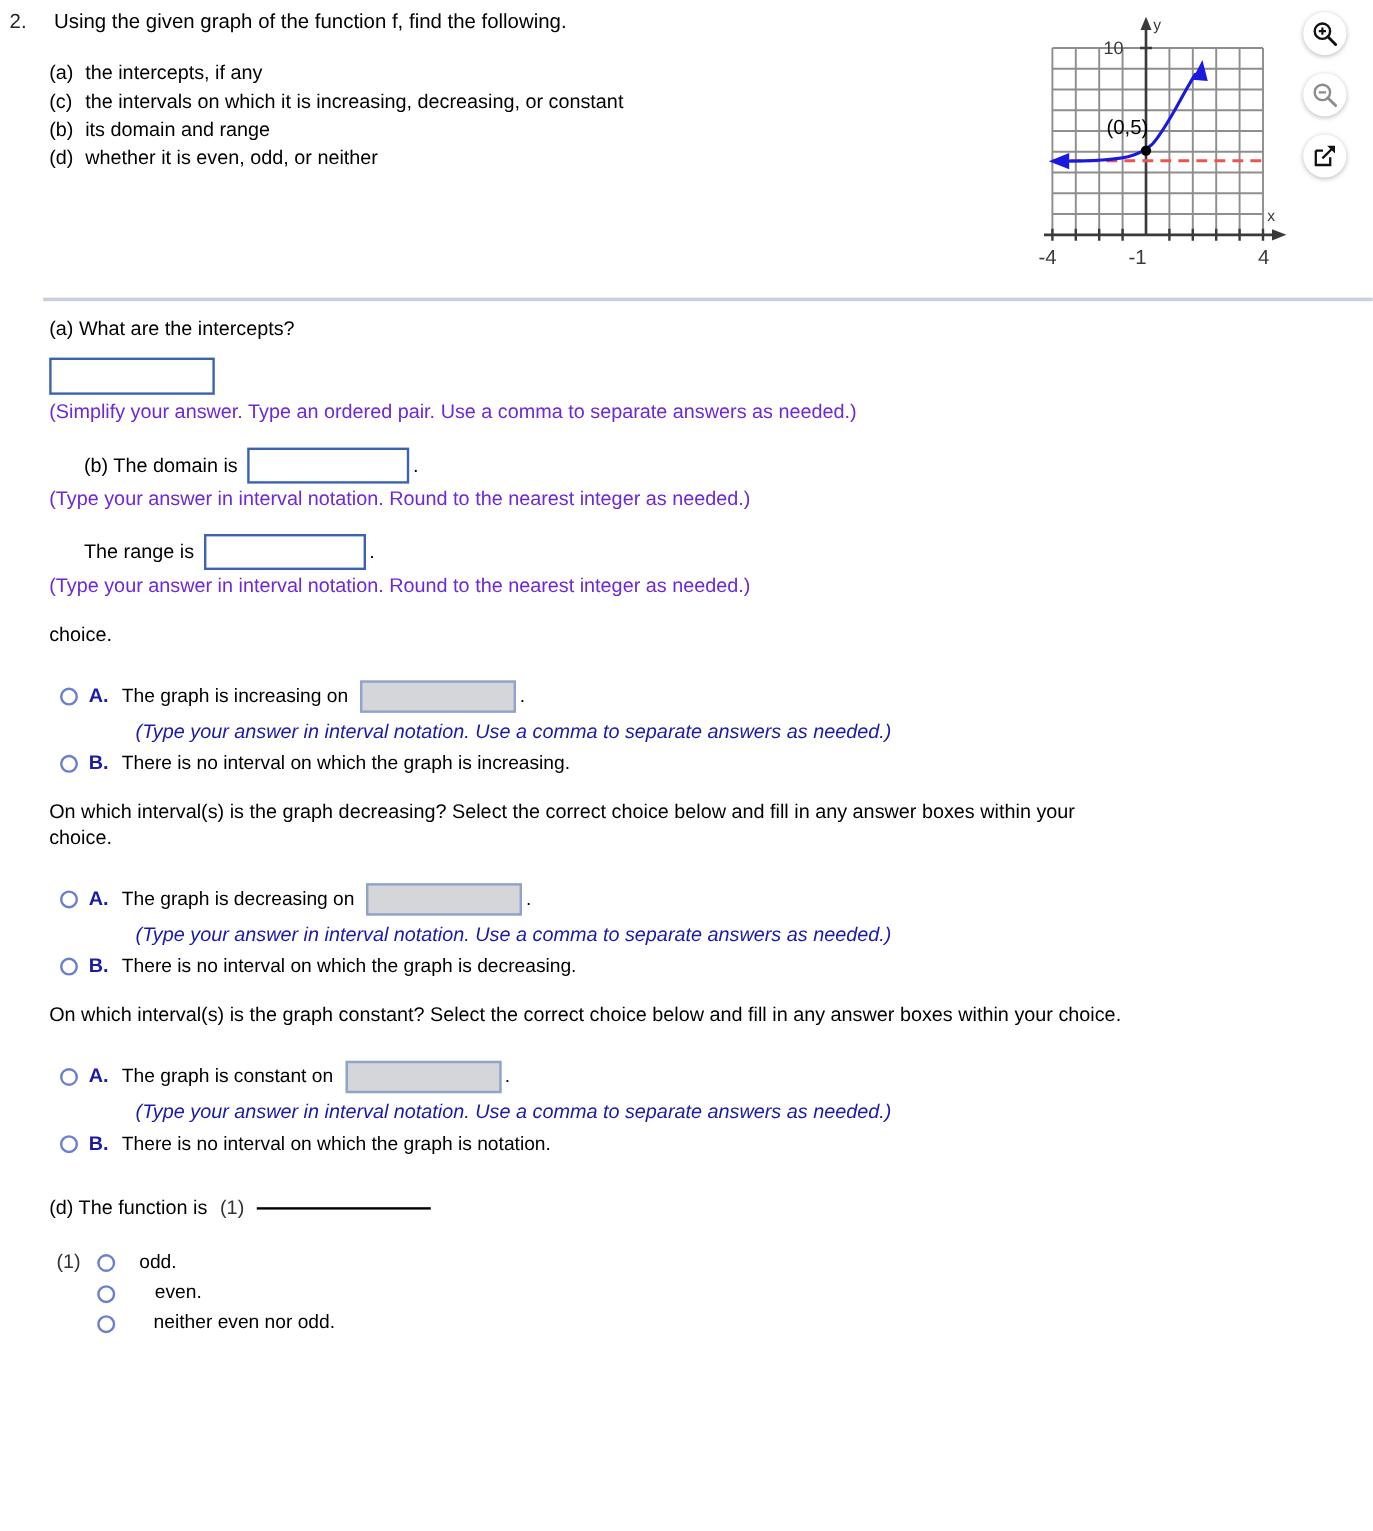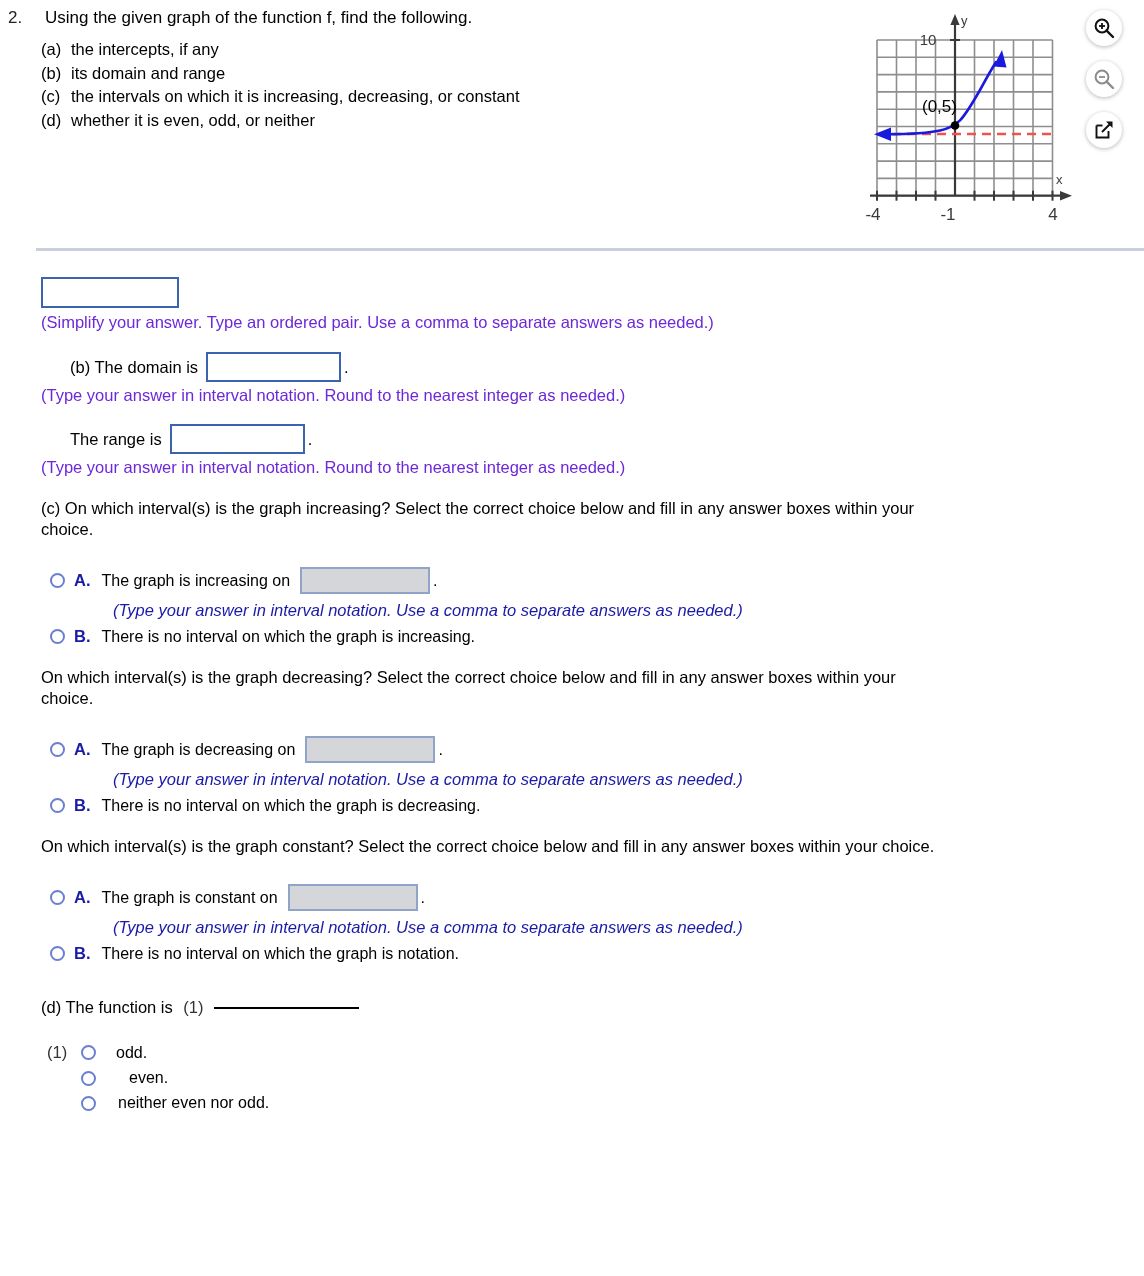--- a/index.html
+++ b/index.html
@@ -25,21 +25,21 @@
   .q-stem {
     position: absolute;
     left: 45px;
     top: 8px;
     font-size: 17px;
     white-space: nowrap;
   }
   .q-parts {
     position: absolute;
     left: 41px;
-    top: 38px;
+    top: 50px;
     font-size: 16.5px;
     line-height: 23.5px;
   }
   .q-parts div { white-space: nowrap; }
   .part-tag { display: inline-block; width: 30px; }
 
   
   #graph-figure {
     position: absolute;
     left: 860px;
@@ -153,24 +153,24 @@
 <body>
 
 <div class="q-num">2.</div>
 <div class="q-stem">Using the given graph of the function f, find the following.</div>
 
 <div class="q-parts">
   <div>
     <span class="part-tag">(a)</span><span>the intercepts, if any</span>
   </div>
   <div>
+    <span class="part-tag">(c)</span><span>the intervals on which it is increasing, decreasing, or constant</span>
+  </div>
+  <div>
     <span class="part-tag">(b)</span><span>its domain and range</span>
-  </div>
-  <div>
-    <span class="part-tag">(c)</span><span>the intervals on which it is increasing, decreasing, or constant</span>
   </div>
   <div>
     <span class="part-tag">(d)</span><span>whether it is even, odd, or neither</span>
   </div>
 </div>
 
 <div id="graph-figure">
   <svg id="graph-svg" width="215" height="230" viewBox="0 0 215 230">
 
     <g stroke="#8e8e8e" stroke-width="1.6" fill="none">
@@ -263,20 +263,21 @@
     <line x1="9" y1="13" x2="18.5" y2="3.5" stroke="#111" stroke-width="1.9"></line>
     <polygon points="19.5,2.5 19.5,9 13,2.5" fill="#111"></polygon>
   </svg>
 </div>
 
 <div id="divider"></div>
 
 <div id="answer-area">
 
   <div class="blk">
+    <div class="prompt">(a) What are the intercepts?</div>
     <div style="height:13px"></div>
     <div><input class="ans-box" id="intercepts-box" type="text" value="" style=""></div>
     <div style="height:5px"></div>
     <div class="hint">(Simplify your answer. Type an ordered pair. Use a comma to separate answers as needed.)</div>
   </div>
 
   <div style="height:20px"></div>
 
   <div class="blk">
     <div class="row">
@@ -296,21 +297,20 @@
       <input class="ans-box" id="range-box" type="text" style="margin-left: 8px;" value="">
       <span class="lbl" style="margin-left:3px">.</span>
     </div>
     <div style="height:4px"></div>
     <div class="hint">(Type your answer in interval notation. Round to the nearest integer as needed.)</div>
   </div>
 
   <div style="height:21px"></div>
 
   <div class="blk">
-    <div class="prompt">(c)  On which interval(s) is the graph increasing?  Select the correct choice below and fill in any answer boxes within your</div>
     <div class="prompt">choice.</div>
     <div style="height:27px"></div>
     <div class="choice-row" style="margin-left:9px">
       <span class="radio"></span>
       <span class="choice-letter">A.</span>
       <span class="choice-text">The graph is increasing on</span>
       <input class="ans-box filled interval-box" type="text" style="margin-left: 10px;" value="">
       <span class="choice-text" style="margin-left:3px">.</span>
     </div>
     <div style="height:7px"></div>
@@ -385,17 +385,17 @@
     <div style="height:7px"></div>
     <div class="choice-row" style="margin-left:6px">
       <span style="width:34px;display:inline-block"></span>
       <span class="radio"></span>
       <span class="choice-text" style="margin-left:33px">even.</span>
     </div>
     <div style="height:7px"></div>
     <div class="choice-row" style="margin-left:6px">
       <span style="width:34px;display:inline-block"></span>
       <span class="radio"></span>
-      <span class="choice-text" style="margin-left:22px">neither even nor odd.</span>
+      <span class="choice-text" style="margin-left:32px">neither even nor odd.</span>
     </div>
   </div>
 
 </div>
 
 </body></html>

